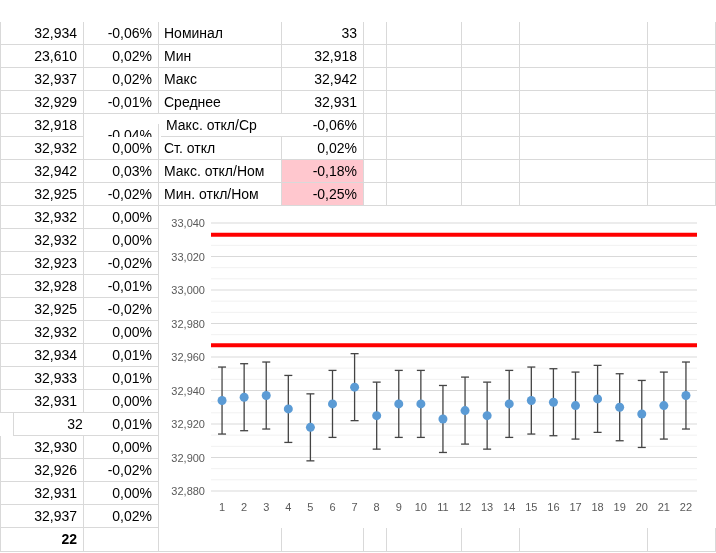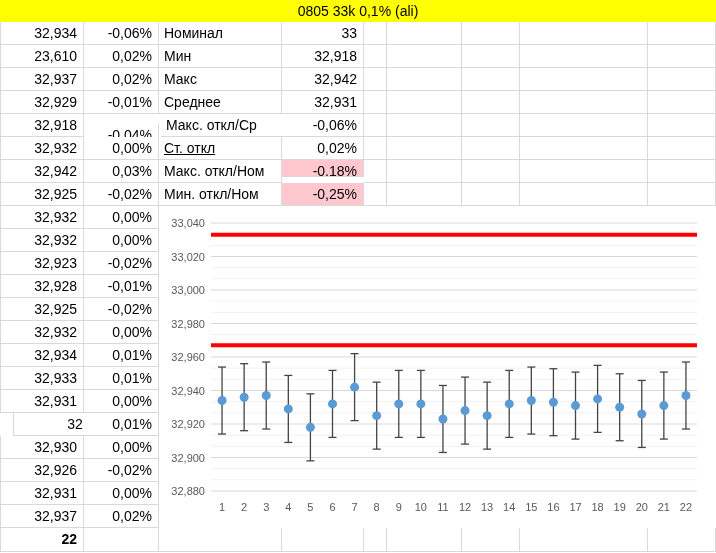--- a/index.html
+++ b/index.html
@@ -19,21 +19,20 @@
              background:#FFFF00;color:#000;font-size:14px;line-height:22px;
              text-align:center;box-sizing:border-box;}
   #chart{position:absolute;left:160px;top:207px;width:556px;height:321px;
          background:#fff;}
   svg text{font-family:"Liberation Sans",sans-serif;}
 </style>
 </head>
 <body>
 
 <div id="sheet">
-  <div id="title-bar">0805 33k 0,1% (ali)</div>
   <div id="cells">
       <div class="cell num first" style="left: 0px; top: 22px; width: 84px; height: 23px;">32,934</div>
       <div class="cell num" style="left: 84px; top: 22px; width: 75px; height: 23px;">-0,06%</div>
       <div class="cell num first" style="left: 0px; top: 45px; width: 84px; height: 23px;">23,610</div>
       <div class="cell num" style="left: 84px; top: 45px; width: 75px; height: 23px;">0,02%</div>
       <div class="cell num first" style="left: 0px; top: 68px; width: 84px; height: 23px;">32,937</div>
       <div class="cell num" style="left: 84px; top: 68px; width: 75px; height: 23px;">0,02%</div>
       <div class="cell num first" style="left: 0px; top: 91px; width: 84px; height: 23px;">32,929</div>
       <div class="cell num" style="left: 84px; top: 91px; width: 75px; height: 23px;">-0,01%</div>
       <div class="cell num first" style="left: 0px; top: 114px; width: 84px; height: 23px;">32,918</div>
@@ -100,29 +99,29 @@
       <div class="cell " style="left: 462px; top: 91px; width: 58px; height: 23px;"></div>
       <div class="cell " style="left: 520px; top: 91px; width: 128px; height: 23px;"></div>
       <div class="cell " style="left: 648px; top: 91px; width: 68px; height: 23px;"></div>
       <div class="cell lbl" style="left: 161px; top: 114px; width: 123px; height: 23px;">Макс. откл/Ср</div>
       <div class="cell num" style="left: 282px; top: 114px; width: 82px; height: 23px;">-0,06%</div>
       <div class="cell " style="left: 364px; top: 114px; width: 23px; height: 23px;"></div>
       <div class="cell " style="left: 387px; top: 114px; width: 75px; height: 23px;"></div>
       <div class="cell " style="left: 462px; top: 114px; width: 58px; height: 23px;"></div>
       <div class="cell " style="left: 520px; top: 114px; width: 128px; height: 23px;"></div>
       <div class="cell " style="left: 648px; top: 114px; width: 68px; height: 23px;"></div>
-      <div class="cell lbl" style="left: 159px; top: 137px; width: 123px; height: 23px; text-decoration: underline;">Ст. откл</div>
+      <div class="cell lbl" style="left: 159px; top: 137px; width: 123px; height: 23px;">Ст. откл</div>
       <div class="cell num" style="left: 282px; top: 137px; width: 82px; height: 23px;">0,02%</div>
       <div class="cell " style="left: 364px; top: 137px; width: 23px; height: 23px;"></div>
       <div class="cell " style="left: 387px; top: 137px; width: 75px; height: 23px;"></div>
       <div class="cell " style="left: 462px; top: 137px; width: 58px; height: 23px;"></div>
       <div class="cell " style="left: 520px; top: 137px; width: 128px; height: 23px;"></div>
       <div class="cell " style="left: 648px; top: 137px; width: 68px; height: 23px;"></div>
       <div class="cell lbl" style="left: 159px; top: 160px; width: 123px; height: 23px;">Макс. откл/Ном</div>
-      <div class="cell num hl" style="left: 282px; top: 160px; width: 82px; height: 17px;">-0,18%</div>
+      <div class="cell num hl" style="left: 282px; top: 160px; width: 82px; height: 23px;">-0,18%</div>
       <div class="cell " style="left: 364px; top: 160px; width: 23px; height: 23px;"></div>
       <div class="cell " style="left: 387px; top: 160px; width: 75px; height: 23px;"></div>
       <div class="cell " style="left: 462px; top: 160px; width: 58px; height: 23px;"></div>
       <div class="cell " style="left: 520px; top: 160px; width: 128px; height: 23px;"></div>
       <div class="cell " style="left: 648px; top: 160px; width: 68px; height: 23px;"></div>
       <div class="cell lbl" style="left: 159px; top: 183px; width: 123px; height: 23px;">Мин. откл/Ном</div>
       <div class="cell num hl" style="left: 282px; top: 183px; width: 82px; height: 23px;">-0,25%</div>
       <div class="cell " style="left: 364px; top: 183px; width: 23px; height: 23px;"></div>
       <div class="cell " style="left: 387px; top: 183px; width: 75px; height: 23px;"></div>
       <div class="cell " style="left: 462px; top: 183px; width: 58px; height: 23px;"></div>

